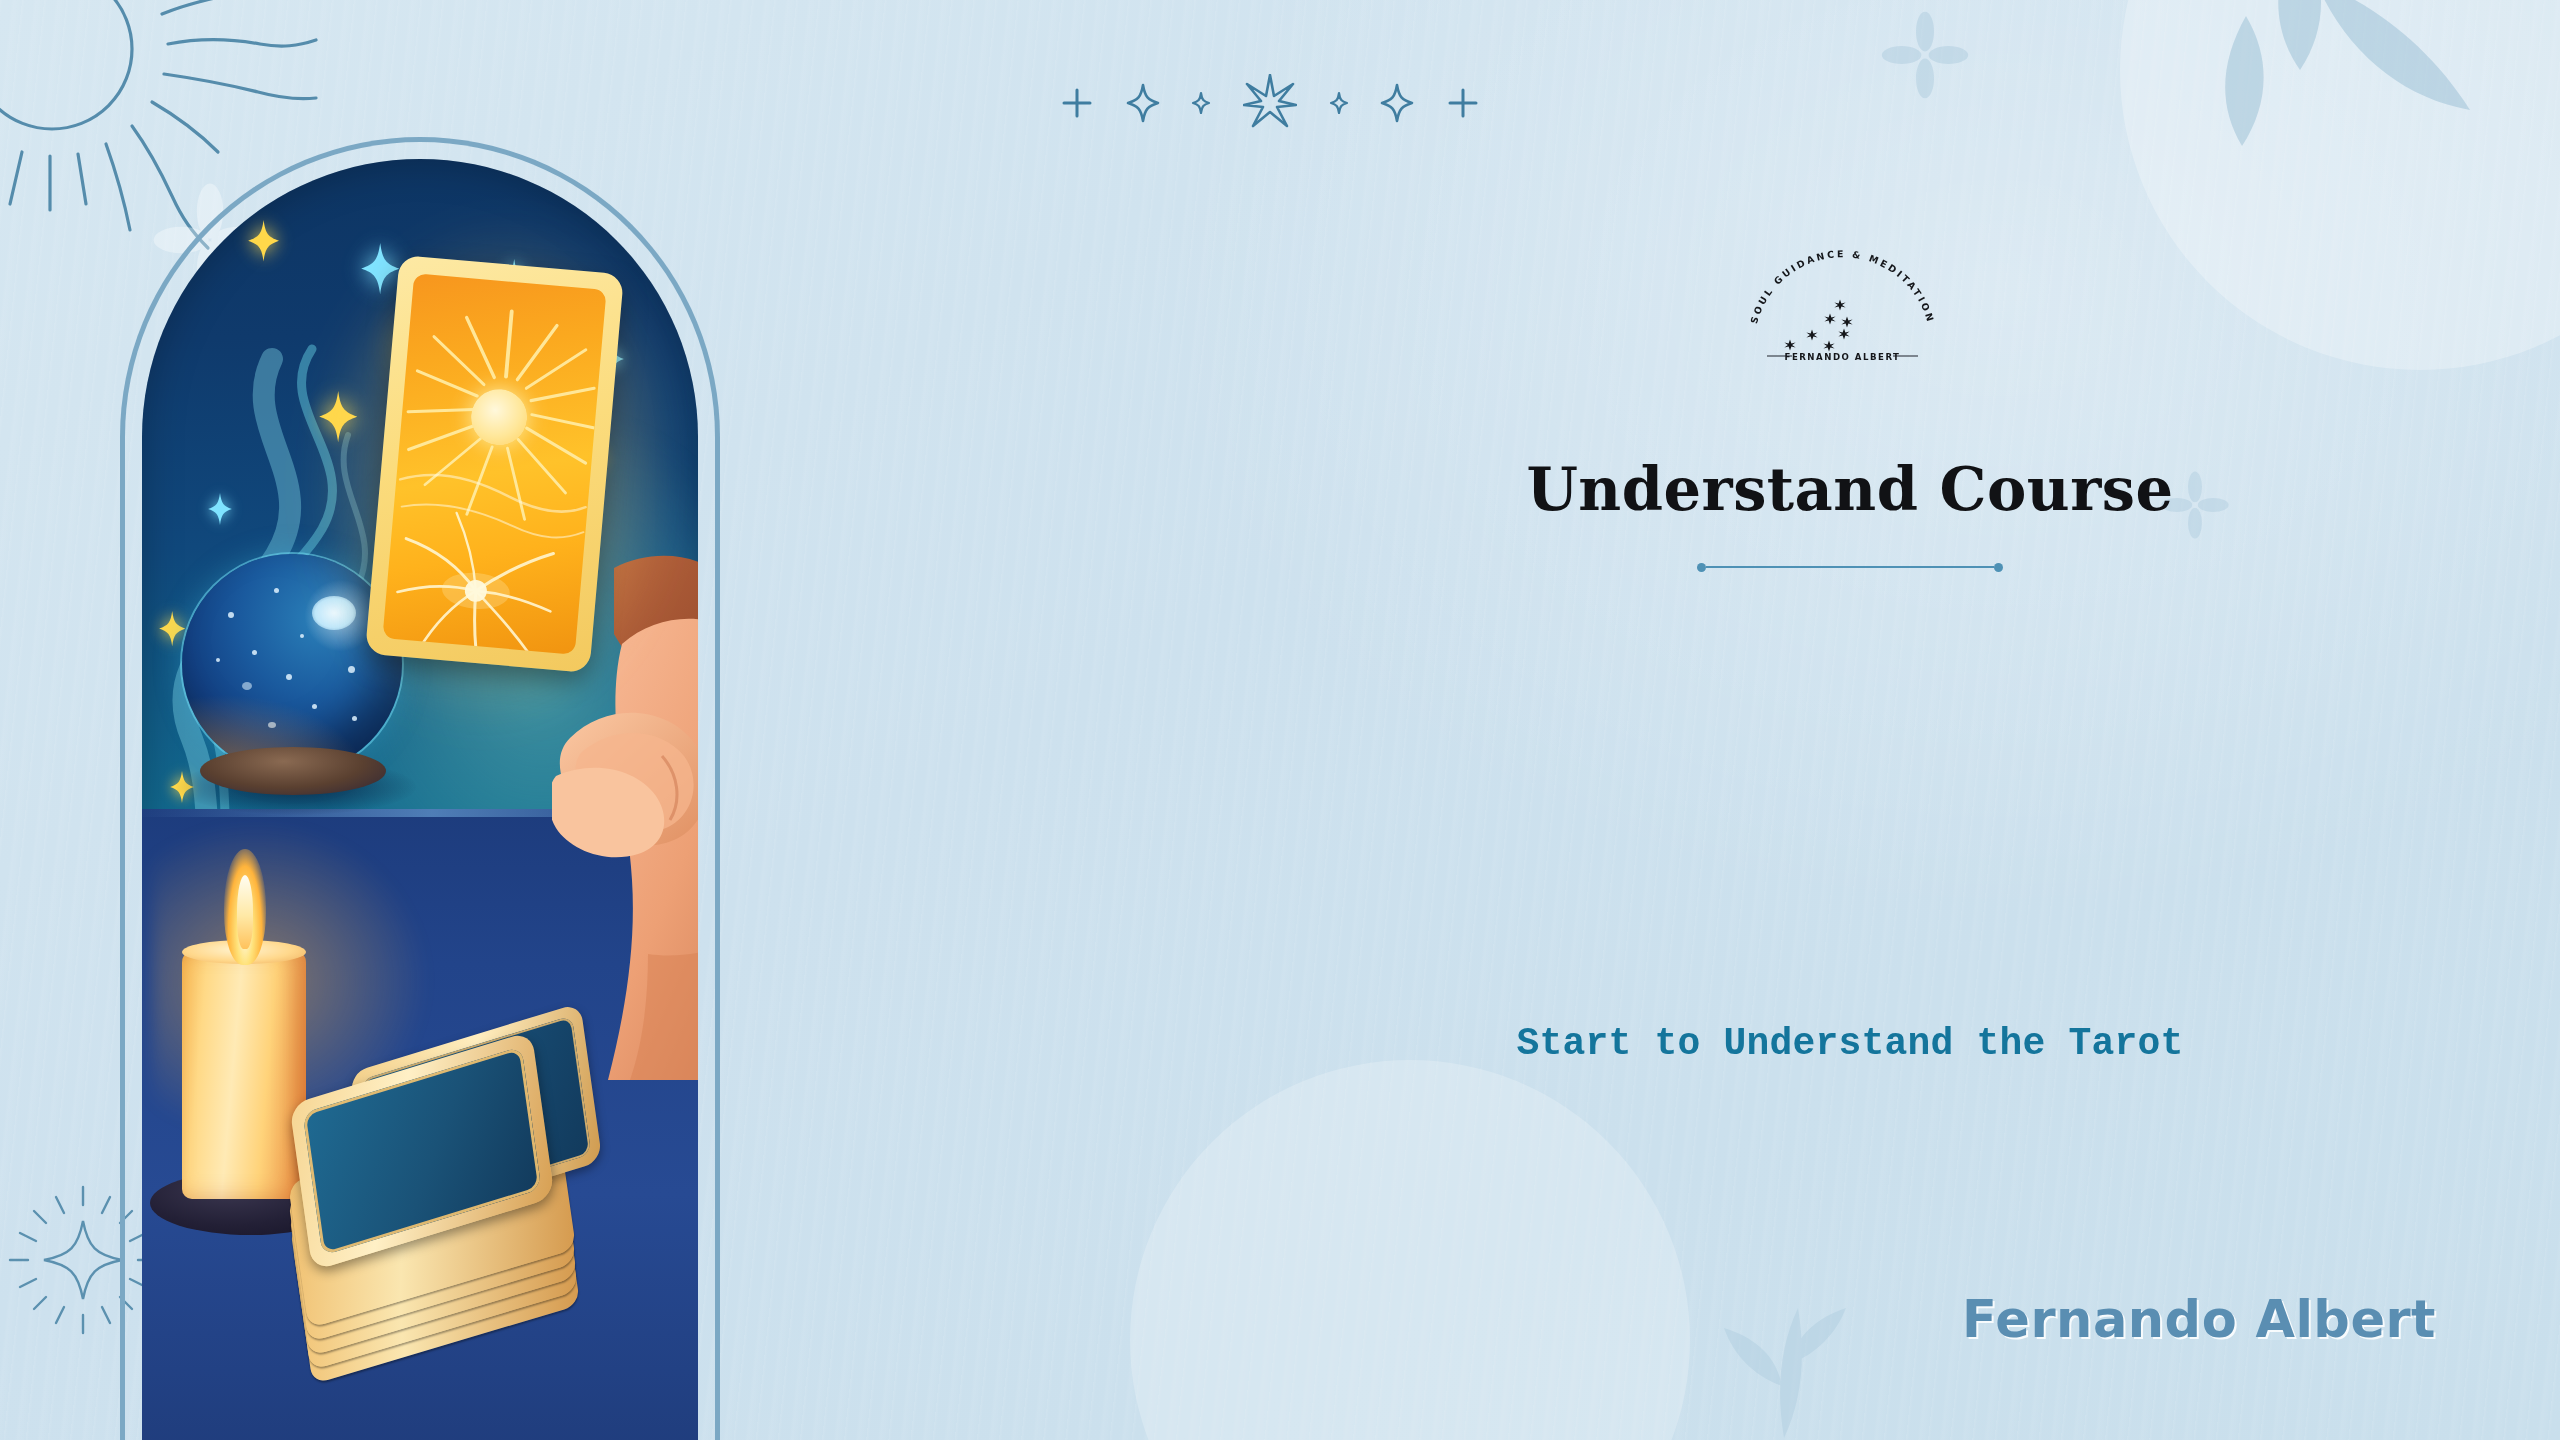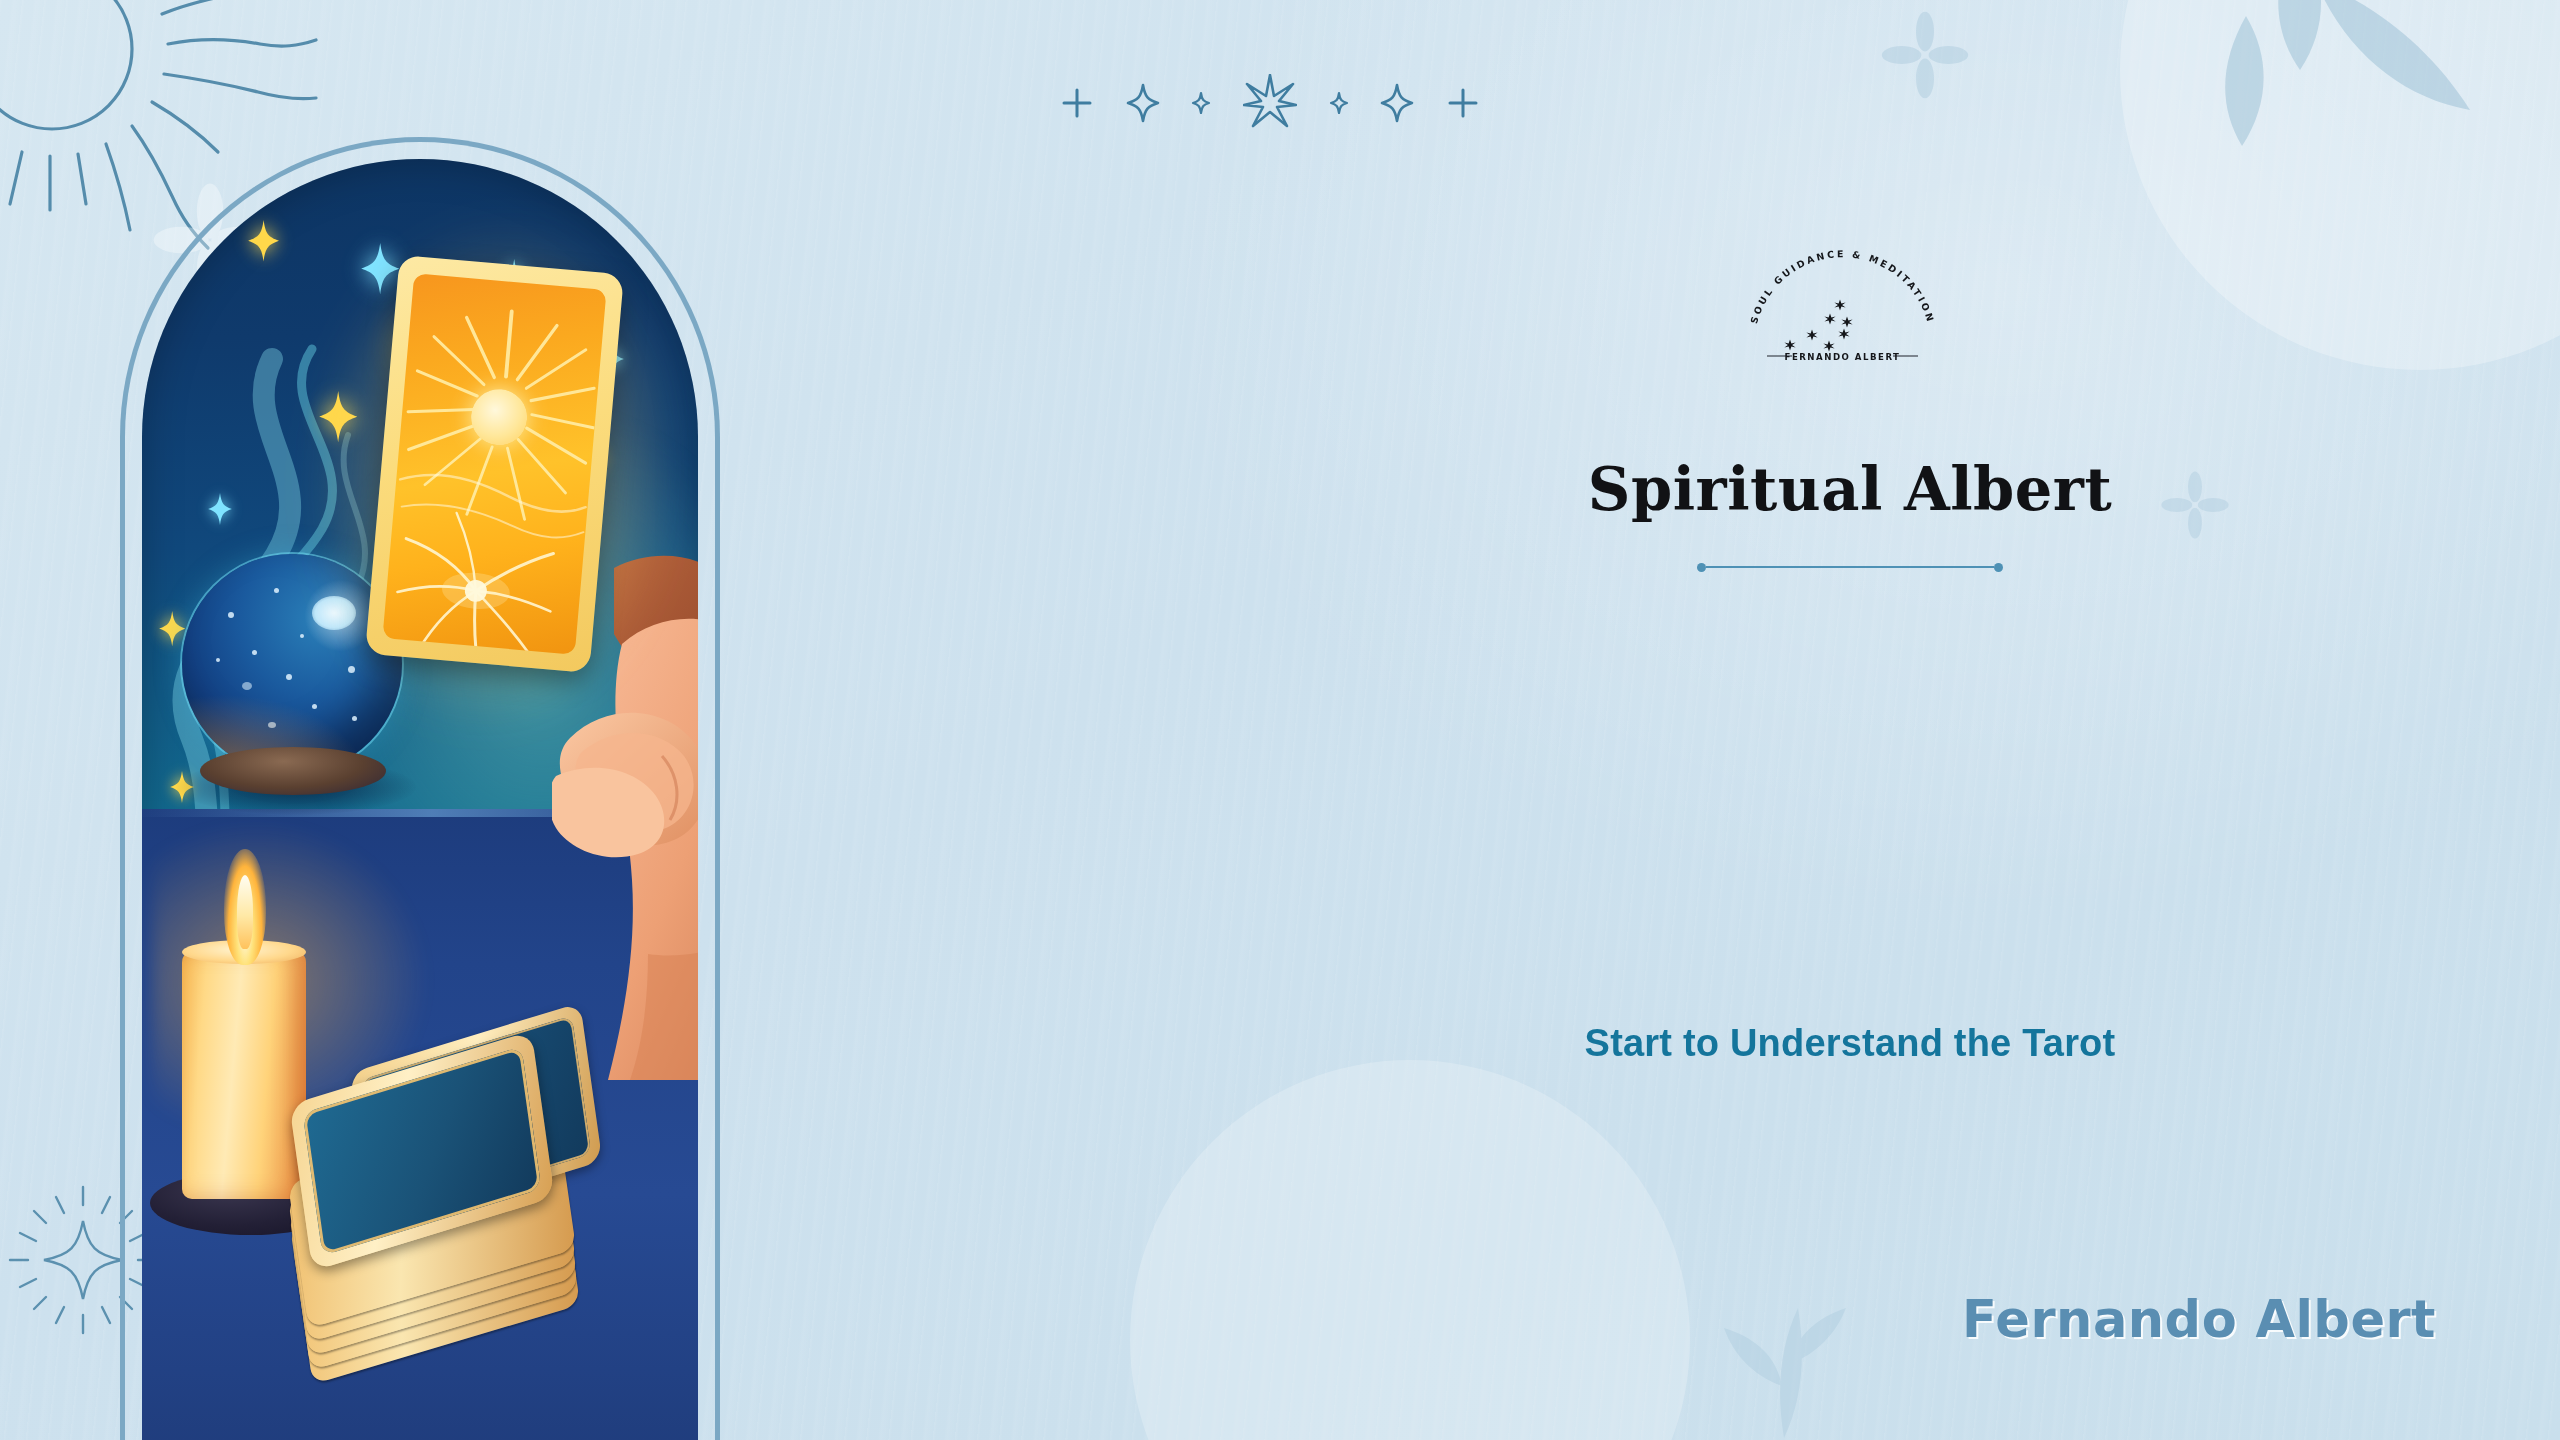--- a/index.html
+++ b/index.html
@@ -250,21 +250,21 @@
        4px -4px 0 rgba(255,255,255,.78),
       -4px  4px 0 rgba(255,255,255,.78),
        4px  4px 0 rgba(255,255,255,.78),
        0 6px 16px rgba(255,255,255,.75);
   }
   #title .line2 { display:block; }
 
   #subtitle {
     position:absolute; left:1180px; top:1022px; width:1340px;
     text-align:center;
-    font-family:Liberation Sans, sans-serif;
+    font-family:Liberation Mono, monospace;
     font-weight:700;
     font-size:38px;
     color:#14759c;
     letter-spacing:.2px;
   }
 
   #author {
     position:absolute; right:124px; top:1290px;
     font-family:"DejaVu Sans", sans-serif;
     font-weight:700;
@@ -637,21 +637,21 @@
         <path d="M0 -9 L2.2 -2.6 L9 -4.2 L3.4 0 L9 4.2 L2.2 2.6 L0 9 L-2.2 2.6 L-9 4.2 L-3.4 0 L-9 -4.2 L-2.2 -2.6 Z"></path>
       </g>
     </g>
     <g stroke="#4a5058" stroke-width="1.3">
       <path d="M27 113 H 52"></path>
       <path d="M153 113 H 178"></path>
     </g>
     <text x="102.5" y="116.5" text-anchor="middle" font-family="DejaVu Sans, sans-serif" font-size="8.6" font-weight="700" letter-spacing="1.5" fill="#14161a">FERNANDO ALBERT</text>
   </svg>
 
-  <div id="kicker">Spiritual Albert</div>
+  <div id="kicker">Understand Course</div>
 
   <div id="divider">
     <span class="dot"></span>
     <span class="line"></span>
     <span class="dot"></span>
   </div>
 
 
   <div id="subtitle">Start to Understand the Tarot</div>
 

